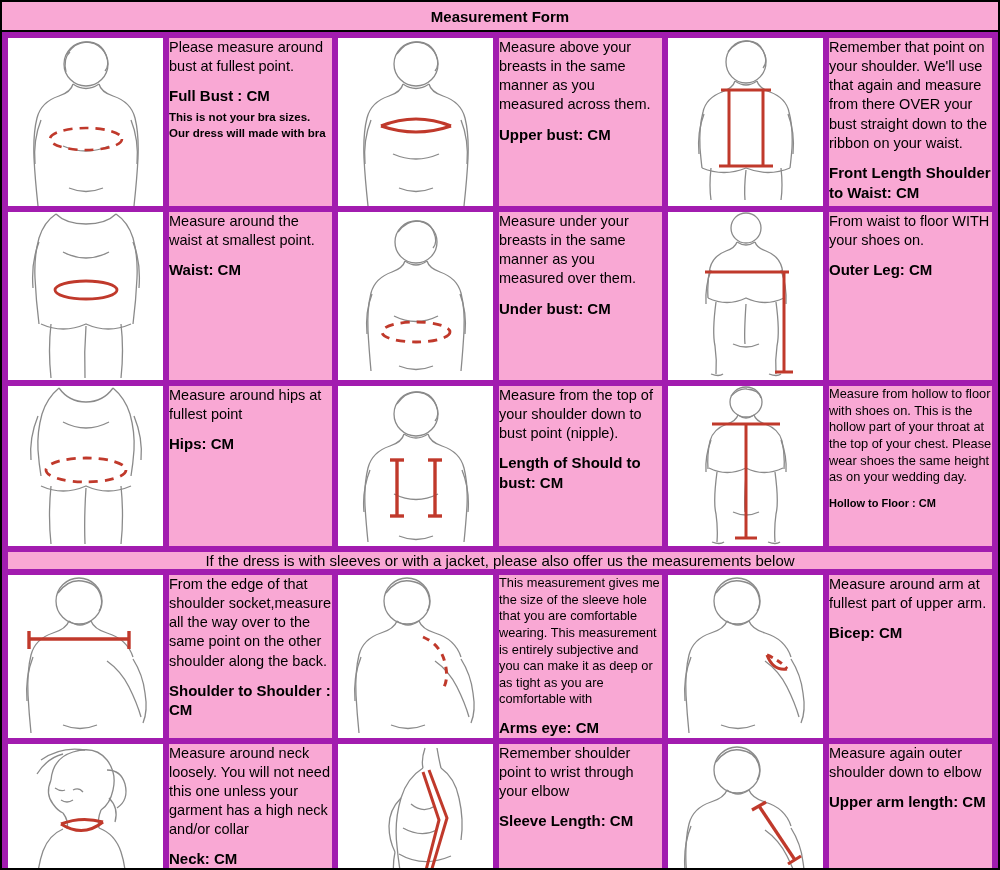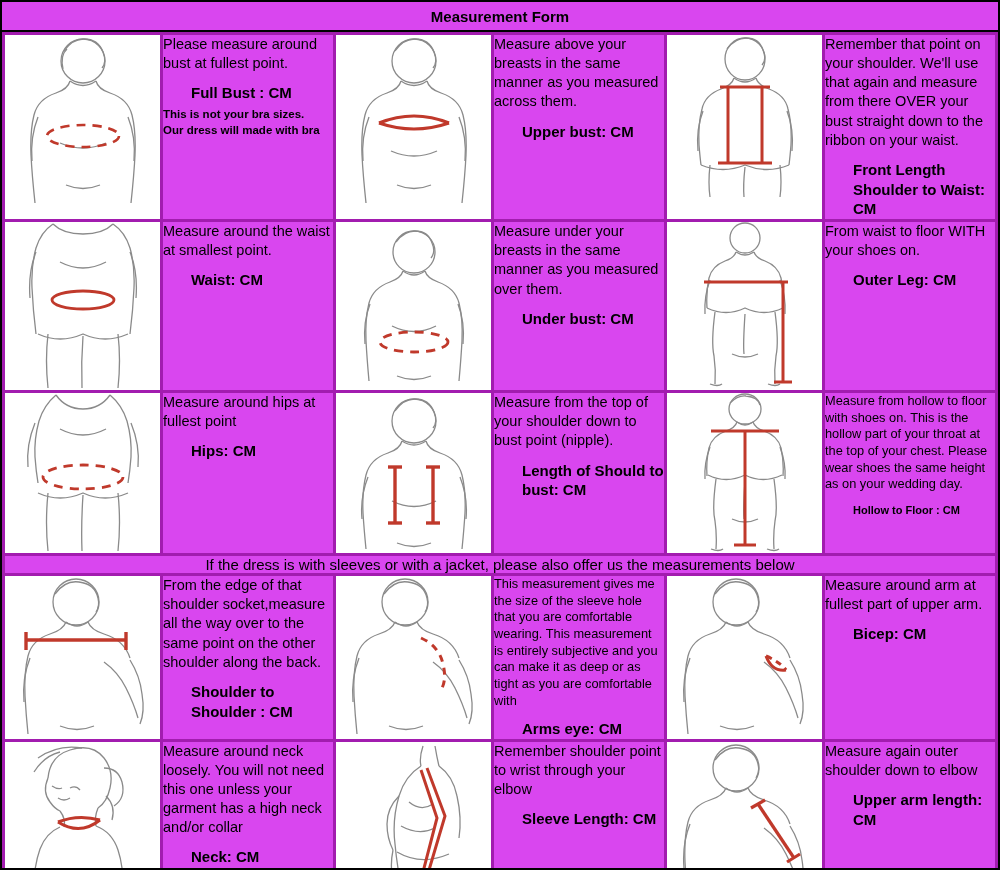--- a/index.html
+++ b/index.html
@@ -9,40 +9,40 @@
   }
   body {
     font-family: "Liberation Sans", sans-serif;
     color: #000000;
   }
   #sheet {
     width: 1000px;
     height: 870px;
     box-sizing: border-box;
     position: relative;
-    background: #d946ef;
+    background: #f9a8d4;
     border: 2px solid #000;
     overflow: hidden;
   }
   .title-bar {
     height: 28px;
     border-bottom: 2px solid #000;
     display: flex;
     align-items: center;
     justify-content: center;
     font-size: 15px;
     font-weight: bold;
   }
   table.grid {
     border-collapse: collapse;
     width: 100%;
     table-layout: fixed;
   }
   table.grid td {
-    border: 3px solid #a21caf;
+    border: 6px solid #a21caf;
     vertical-align: top;
     padding: 0;
     overflow: hidden;
   }
   td.fig {
     width: 155px;
     text-align: center;
     vertical-align: top;
     background: #fff;
   }
@@ -53,21 +53,20 @@
   }
   td.txt.narrow {
     font-size: 12.8px;
     line-height: 1.30;
   }
   .label {
     font-weight: bold;
     font-size: 15px;
     margin-top: 10px;
     display: block;
-    margin-left: 28px;
   }
   .label.small {
     font-size: 11px;
   }
   .note {
     font-size: 11.5px;
     font-weight: bold;
     line-height: 1.35;
     margin-top: 4px;
     display: block;

